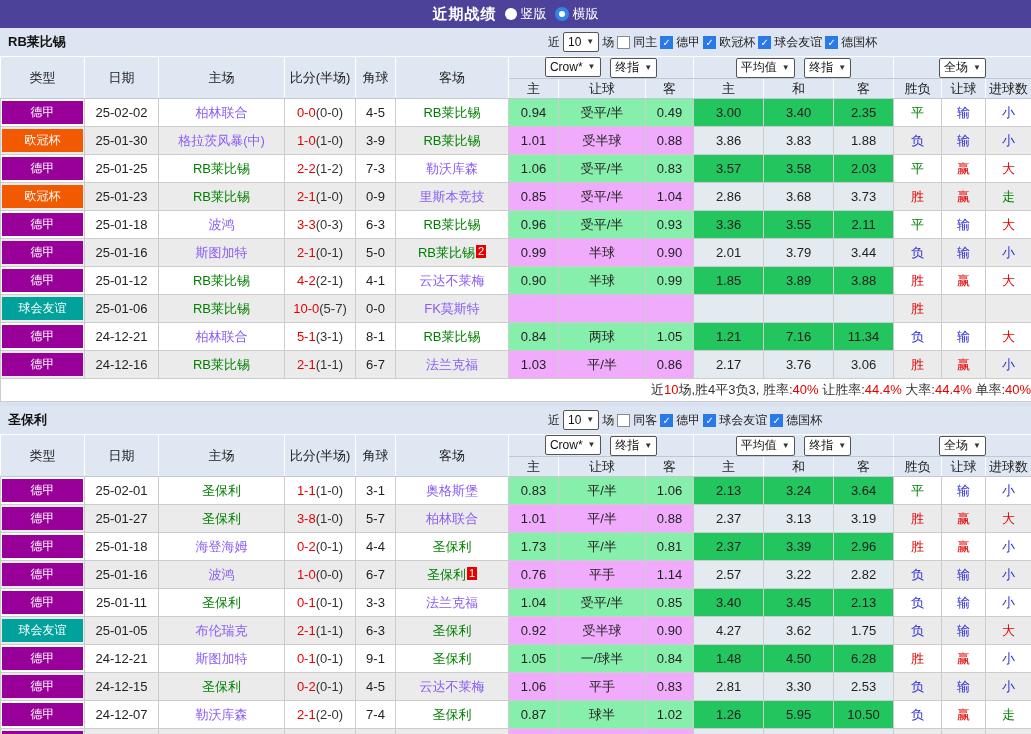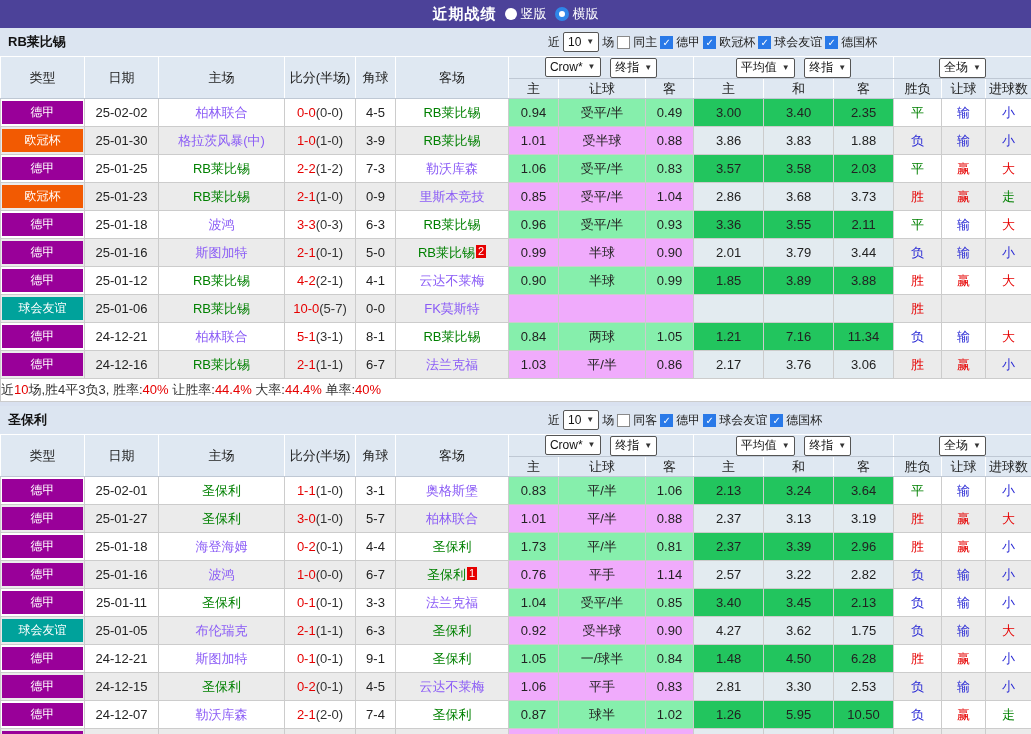--- a/index.html
+++ b/index.html
@@ -55,21 +55,21 @@
   .opp{color:#8b5cf6;}
   .score-full{color:#e60000;}
   .score-half{color:#333;}
   td.res.g{color:#008000;}
   td.res.r{color:#e60000;}
   td.res.b{color:#2b2bd5;}
   .card{
     display:inline-block;background:#e60000;color:#fff;font-size:11px;
     line-height:13px;padding:0 2px;margin-left:1px;vertical-align:2px;
   }
-  .summary-cell{height:22px;background:#fff;text-align:left;font-size:13px;color:#333;}
+  .summary-cell{height:22px;background:#fff;text-align:right;font-size:13px;color:#333;}
   .summary-cell .red-txt{color:#e60000;}
   .section2{margin-top:4px;}
 </style>
 </head>
 <body>
 
 <div class="titlebar">
   <span class="title">近期战绩</span>
   <span class="radio-wrap">
     <span class="radio"></span>
@@ -472,21 +472,21 @@
           <td class="res g">平</td>
           <td class="res b">输</td>
           <td class="res b">小</td>
         </tr>
         <tr class="even">
           <td class="type-cell">
             <div class="badge" style="background: rgb(153, 0, 153);">德甲</div>
           </td>
           <td>25-01-27</td>
           <td><span class="self">圣保利</span></td>
-          <td><span class="score-full">3-0</span><span class="score-half">(1-0)</span></td>
+          <td><span class="score-full">3-8</span><span class="score-half">(1-0)</span></td>
           <td>5-7</td>
           <td><span class="opp">柏林联合</span></td>
           <td class="odds">1.01</td>
           <td class="odds">平/半</td>
           <td class="odds">0.88</td>
           <td class="avg">2.37</td>
           <td class="avg">3.13</td>
           <td class="avg">3.19</td>
           <td class="res r">胜</td>
           <td class="res r">赢</td>

